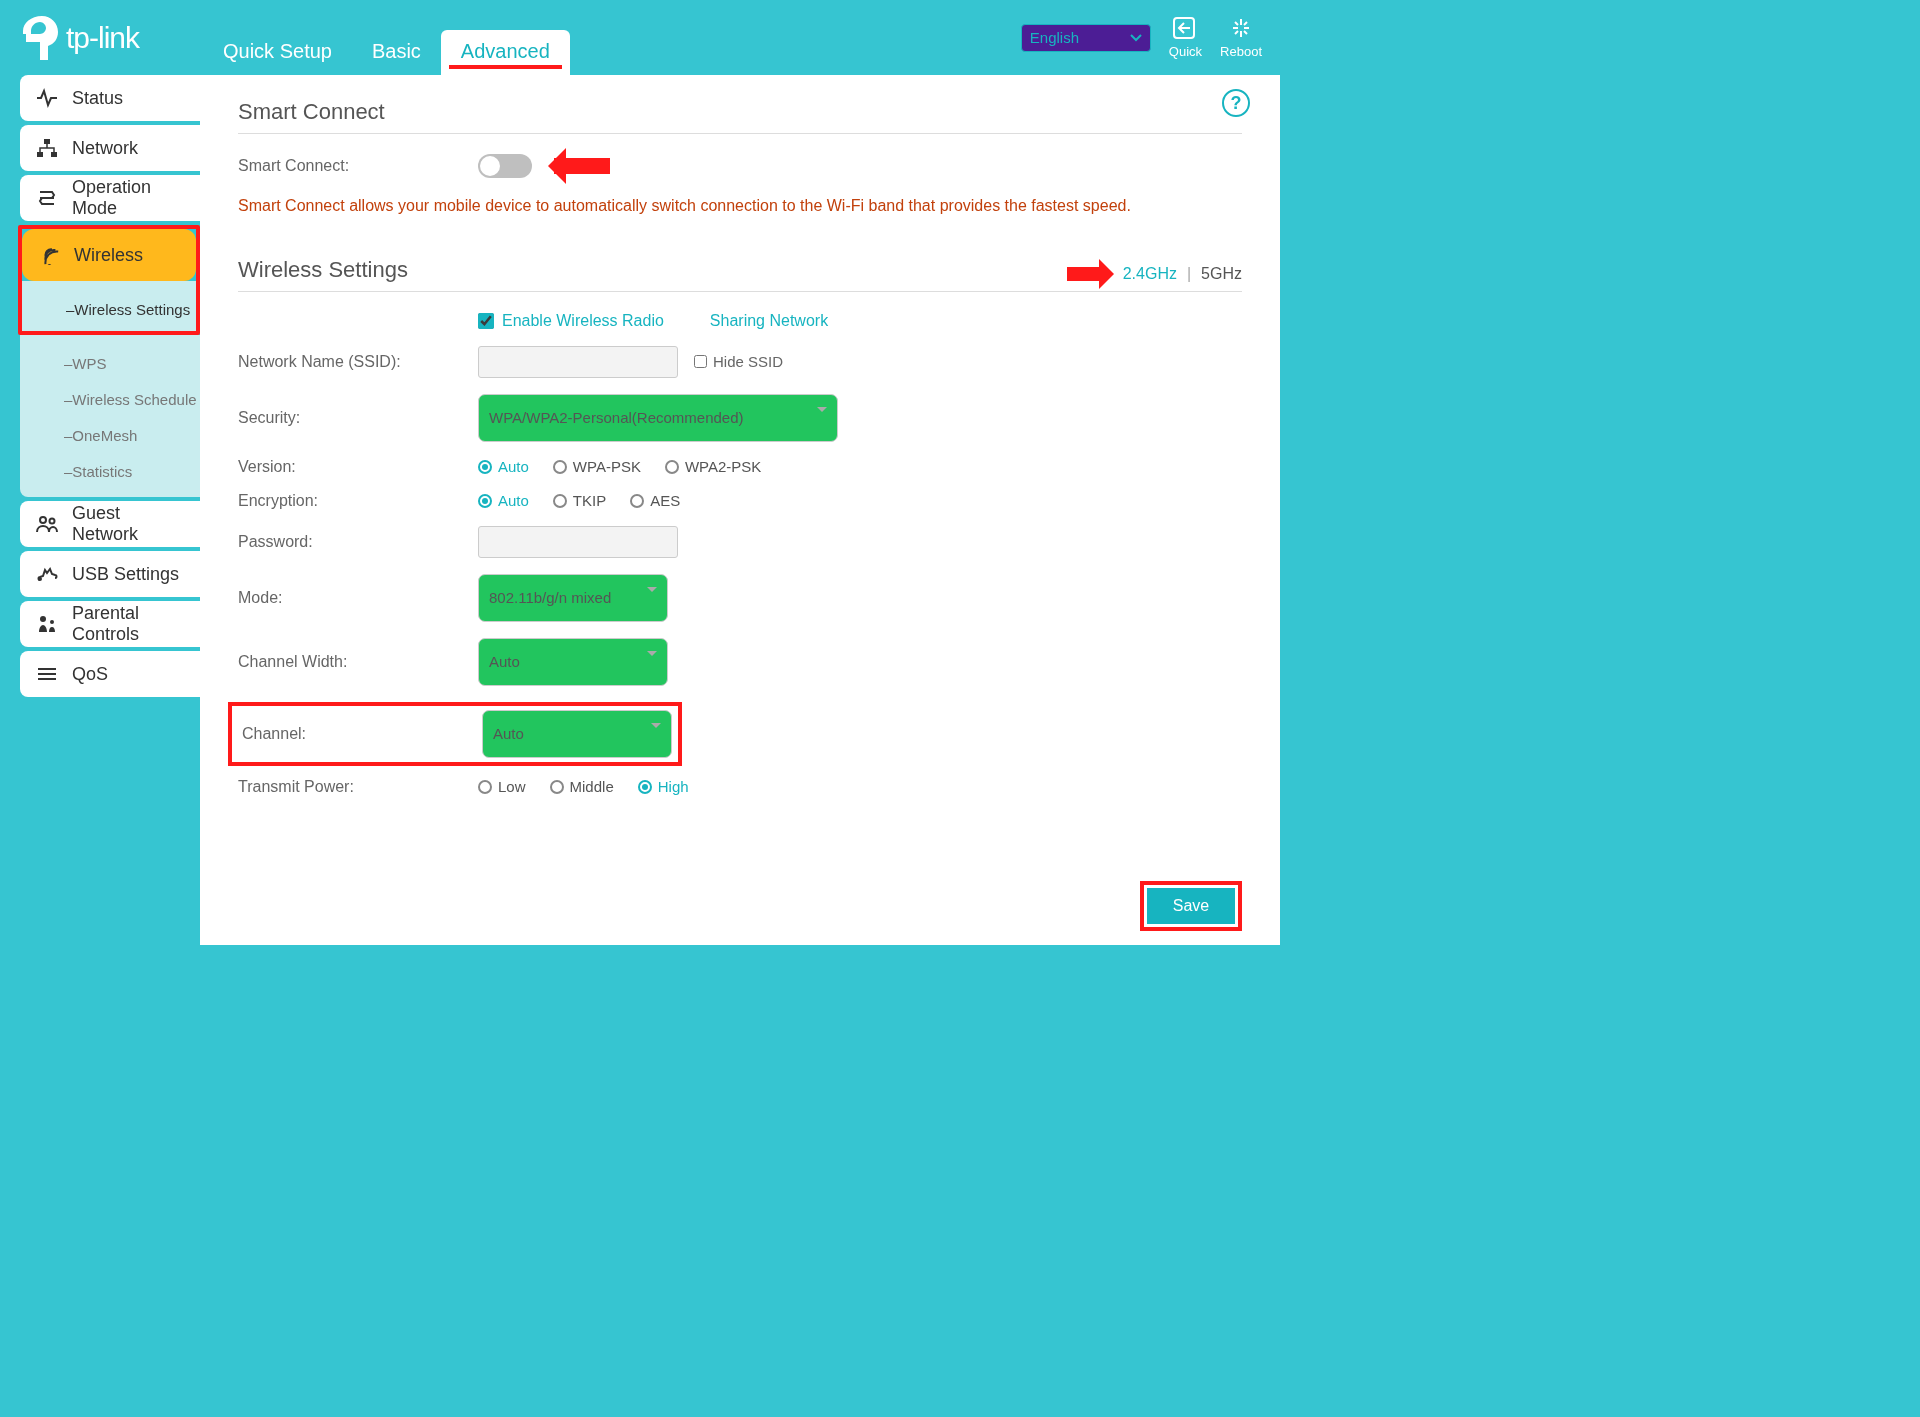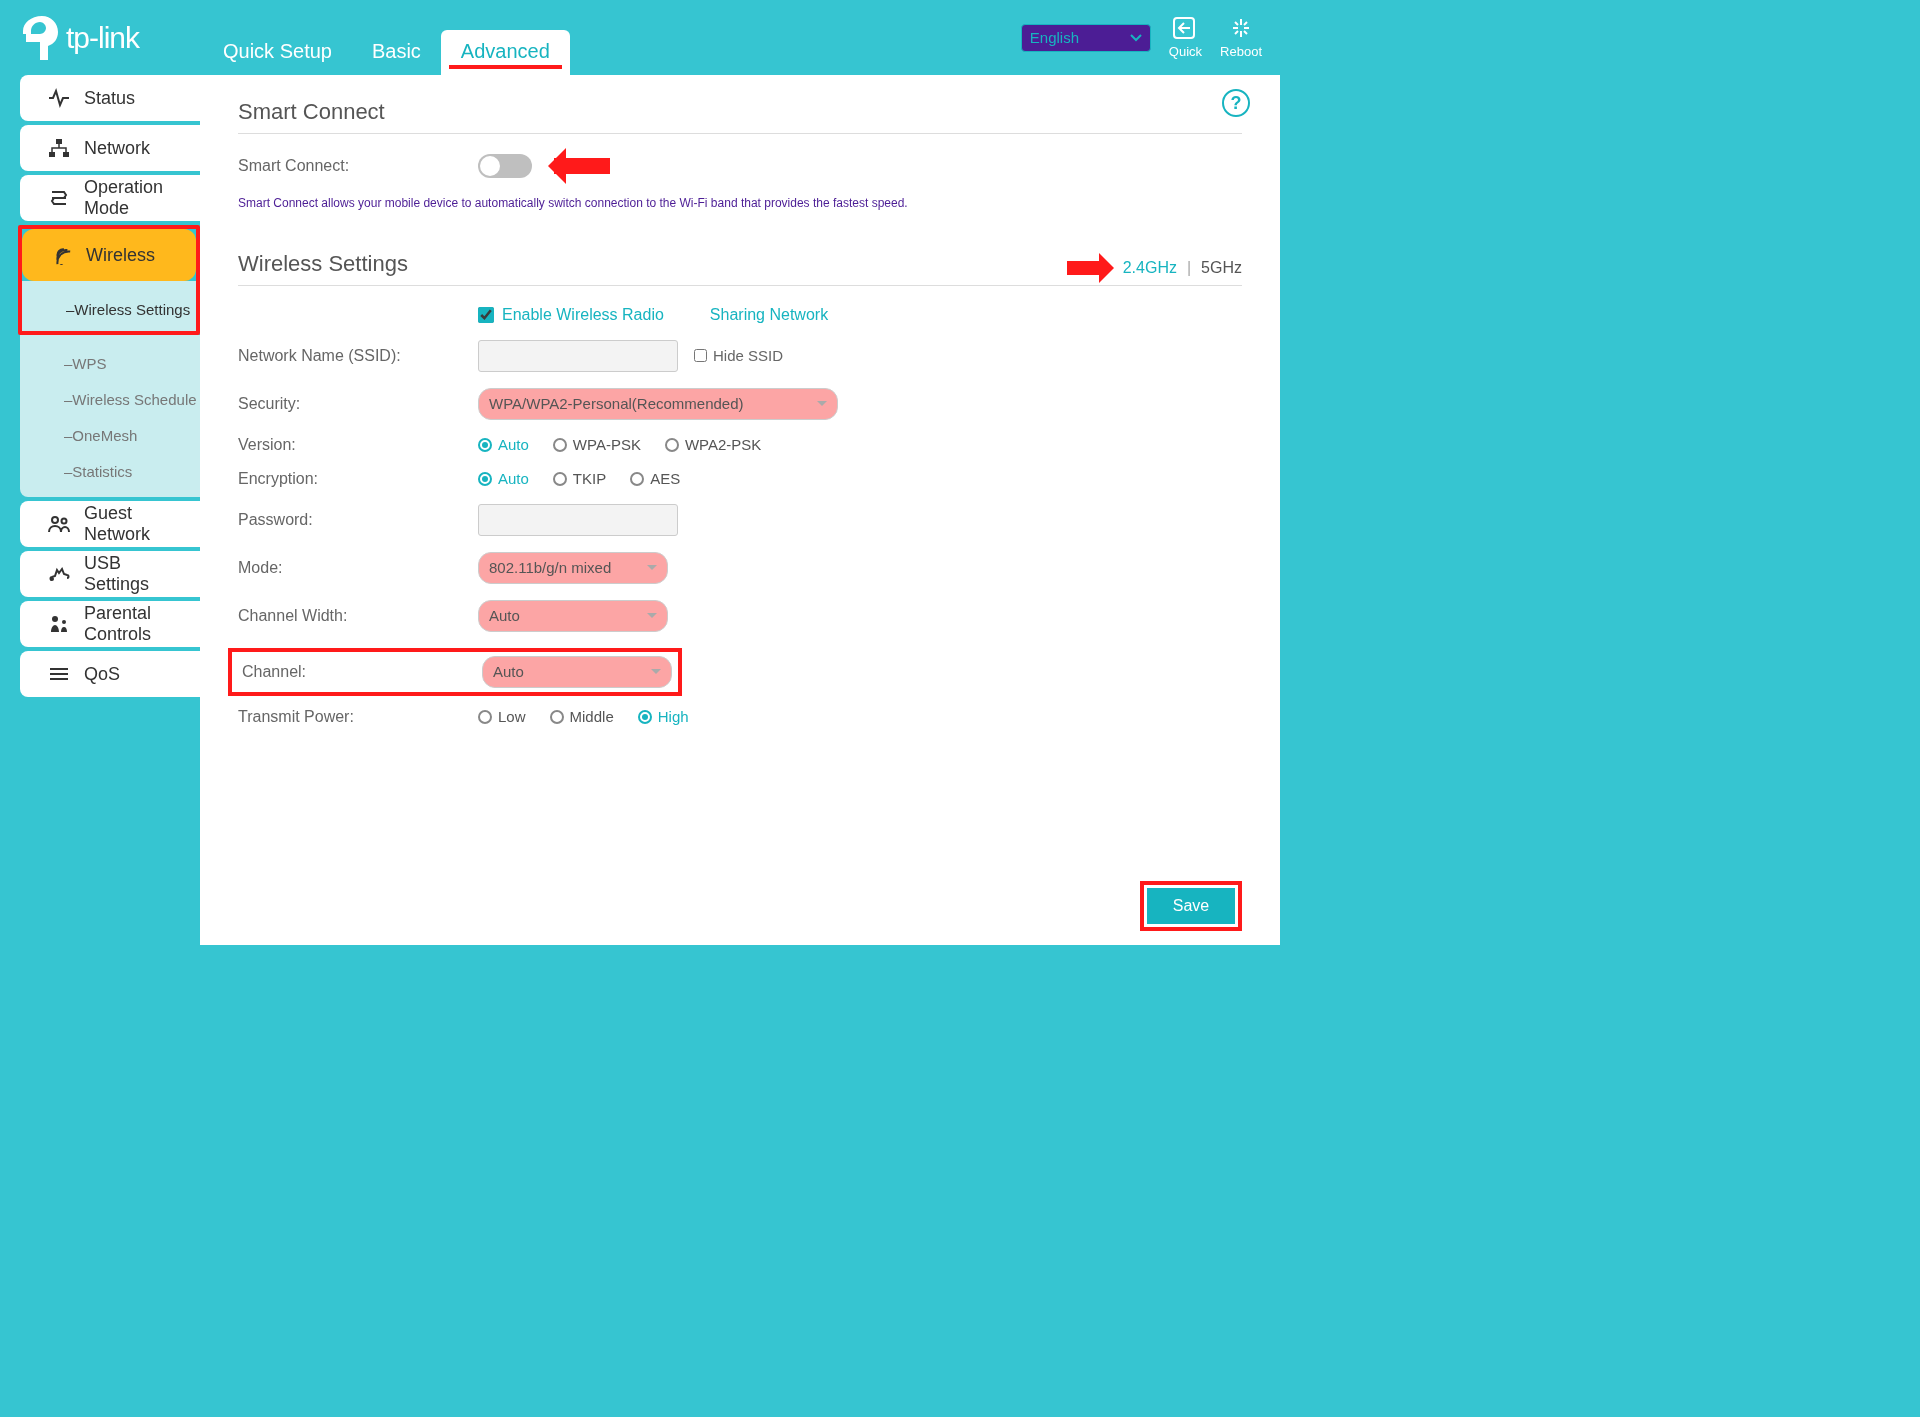--- a/index.html
+++ b/index.html
@@ -11,50 +11,50 @@
 .tabs { display: flex; align-items: flex-end; height: 100%; padding-top: 40px; }
 .tab { padding: 10px 20px 12px; color: #fff; font-size: 20px; border-top-left-radius: 6px; border-top-right-radius: 6px; cursor: pointer; }
 .tab.active { background: #fff; color: #17b4c0; position: relative; }
 .tab.active::after { content: ""; position: absolute; left: 8px; right: 8px; bottom: 6px; height: 4px; background: #ff1a1a; }
 .header-right { margin-left: auto; display: flex; align-items: center; gap: 18px; }
 .lang { background: #4c1d95; border: 1px solid #17b4c0; border-radius: 4px; width: 130px; height: 28px; color: #17b4c0; padding: 2px 8px; display: flex; align-items: center; justify-content: space-between; font-size: 15px; }
 .hicon { display: flex; flex-direction: column; align-items: center; color: #fff; font-size: 13px; gap: 4px; cursor: pointer; }
 .hicon svg { width: 26px; height: 24px; }
 .body { display: flex; flex: 1; min-height: 0; }
 .sidebar { width: 200px; padding-left: 20px; display: flex; flex-direction: column; gap: 4px; }
-.sitem { background: #fff; border-top-left-radius: 8px; border-bottom-left-radius: 8px; height: 46px; display: flex; align-items: center; padding: 0 28px; gap: 14px; color: #333; cursor: pointer; }
+.sitem { background: #fff; border-top-left-radius: 8px; border-bottom-left-radius: 8px; height: 46px; display: flex; align-items: center; padding: 0 16px; gap: 14px; color: #333; cursor: pointer; }
 .sitem.active { background: #ffb81c; }
 .sitem svg { width: 22px; height: 20px; flex-shrink: 0; }
 .submenu { background: #c9edef; border-bottom-left-radius: 8px; padding: 10px 0 8px; }
 .subitem { height: 36px; display: flex; align-items: center; padding-left: 44px; color: #777; font-size: 15px; cursor: pointer; }
 .subitem.selected { color: #333; }
 .wireless-wrap { border: 4px solid #ff1a1a; border-radius: 2px; margin-left: -2px; }
 .wireless-wrap .sitem { height: 52px; border-radius: 12px; }
 .content { flex: 1; background: #fff; padding: 24px 38px; overflow-y: auto; position: relative; }
 .help { position: absolute; right: 30px; top: 14px; width: 28px; height: 28px; border: 2px solid #17b4c0; border-radius: 50%; color: #17b4c0; display: flex; align-items: center; justify-content: center; font-size: 18px; font-weight: 700; cursor: pointer; }
 .h2 { font-size: 22px; color: #555; font-weight: 400; border-bottom: 1px solid #ddd; padding-bottom: 8px; margin-bottom: 20px; position: relative; }
 .row { display: flex; align-items: center; margin-bottom: 16px; }
 .label { width: 240px; color: #666; font-size: 16px; }
 .toggle { width: 54px; height: 24px; background: #bfbfbf; border-radius: 14px; position: relative; cursor: pointer; }
 .toggle::after { content: ""; position: absolute; left: 2px; top: 2px; width: 20px; height: 20px; border-radius: 50%; background: #fff; }
 .arrow1 { position: relative; margin-left: 22px; }
 .arrow1::before { content: ""; display: block; width: 56px; height: 16px; background: #ff1a1a; }
 .arrow1::after { content: ""; position: absolute; left: -24px; top: -10px; border: 18px solid transparent; border-right-color: #ff1a1a; }
-.desc { color: #4c1d95; font-size: 12px; line-height: 1.55; margin-bottom: 38px; }
+.desc { color: #c2410c; font-size: 16px; line-height: 1.55; margin-bottom: 38px; }
 .band-tabs { position: absolute; right: 0; bottom: 8px; display: flex; align-items: center; gap: 10px; font-size: 16px; }
 .band-tabs .act { color: #17b4c0; }
 .band-tabs .sep { color: #aaa; }
 .arrow2 { position: relative; width: 40px; height: 14px; background: #ff1a1a; margin-right: 6px; }
 .arrow2::after { content: ""; position: absolute; right: -22px; top: -8px; border: 15px solid transparent; border-left-color: #ff1a1a; }
 .teal-chk { display: flex; align-items: center; gap: 8px; color: #17b4c0; font-size: 16px; cursor: pointer; }
 .teal-chk input { width: 16px; height: 16px; accent-color: #17b4c0; }
 .share-link { color: #17b4c0; margin-left: 46px; font-size: 16px; cursor: pointer; }
 .field { height: 32px; border: 1px solid #ccc; border-radius: 3px; width: 200px; padding: 0 10px; font-size: 15px; color: #555; }
 .hide-ssid { margin-left: 16px; display: flex; align-items: center; gap: 6px; color: #666; font-size: 15px; }
-.select { height: 32px; border: 1px solid #ccc; border-radius: 13px; padding: 0 28px 0 10px; font-size: 15px; color: #555; display: flex; align-items: center; position: relative; background: #fca5a5; }
+.select { height: 48px; border: 1px solid #ccc; border-radius: 7px; padding: 0 28px 0 10px; font-size: 15px; color: #555; display: flex; align-items: center; position: relative; background: #22c55e; }
 .select::after { content: ""; position: absolute; right: 10px; top: 12px; border: 5px solid transparent; border-top-color: #aaa; }
 .select.w360 { width: 360px; }
 .select.w190 { width: 190px; }
 .radio-set { display: flex; gap: 24px; }
 .radio-opt { display: flex; align-items: center; gap: 6px; color: #555; font-size: 15px; cursor: pointer; }
 .radio-opt.teal { color: #17b4c0; }
 .radio-opt .dot { width: 14px; height: 14px; border: 2px solid #888; border-radius: 50%; display: inline-block; position: relative; }
 .radio-opt.teal .dot { border-color: #17b4c0; }
 .radio-opt.teal .dot::after { content: ""; position: absolute; inset: 2px; background: #17b4c0; border-radius: 50%; }
 .channel-box { border: 4px solid #ff1a1a; padding: 4px 6px; margin-left: -10px; display: flex; align-items: center; }

